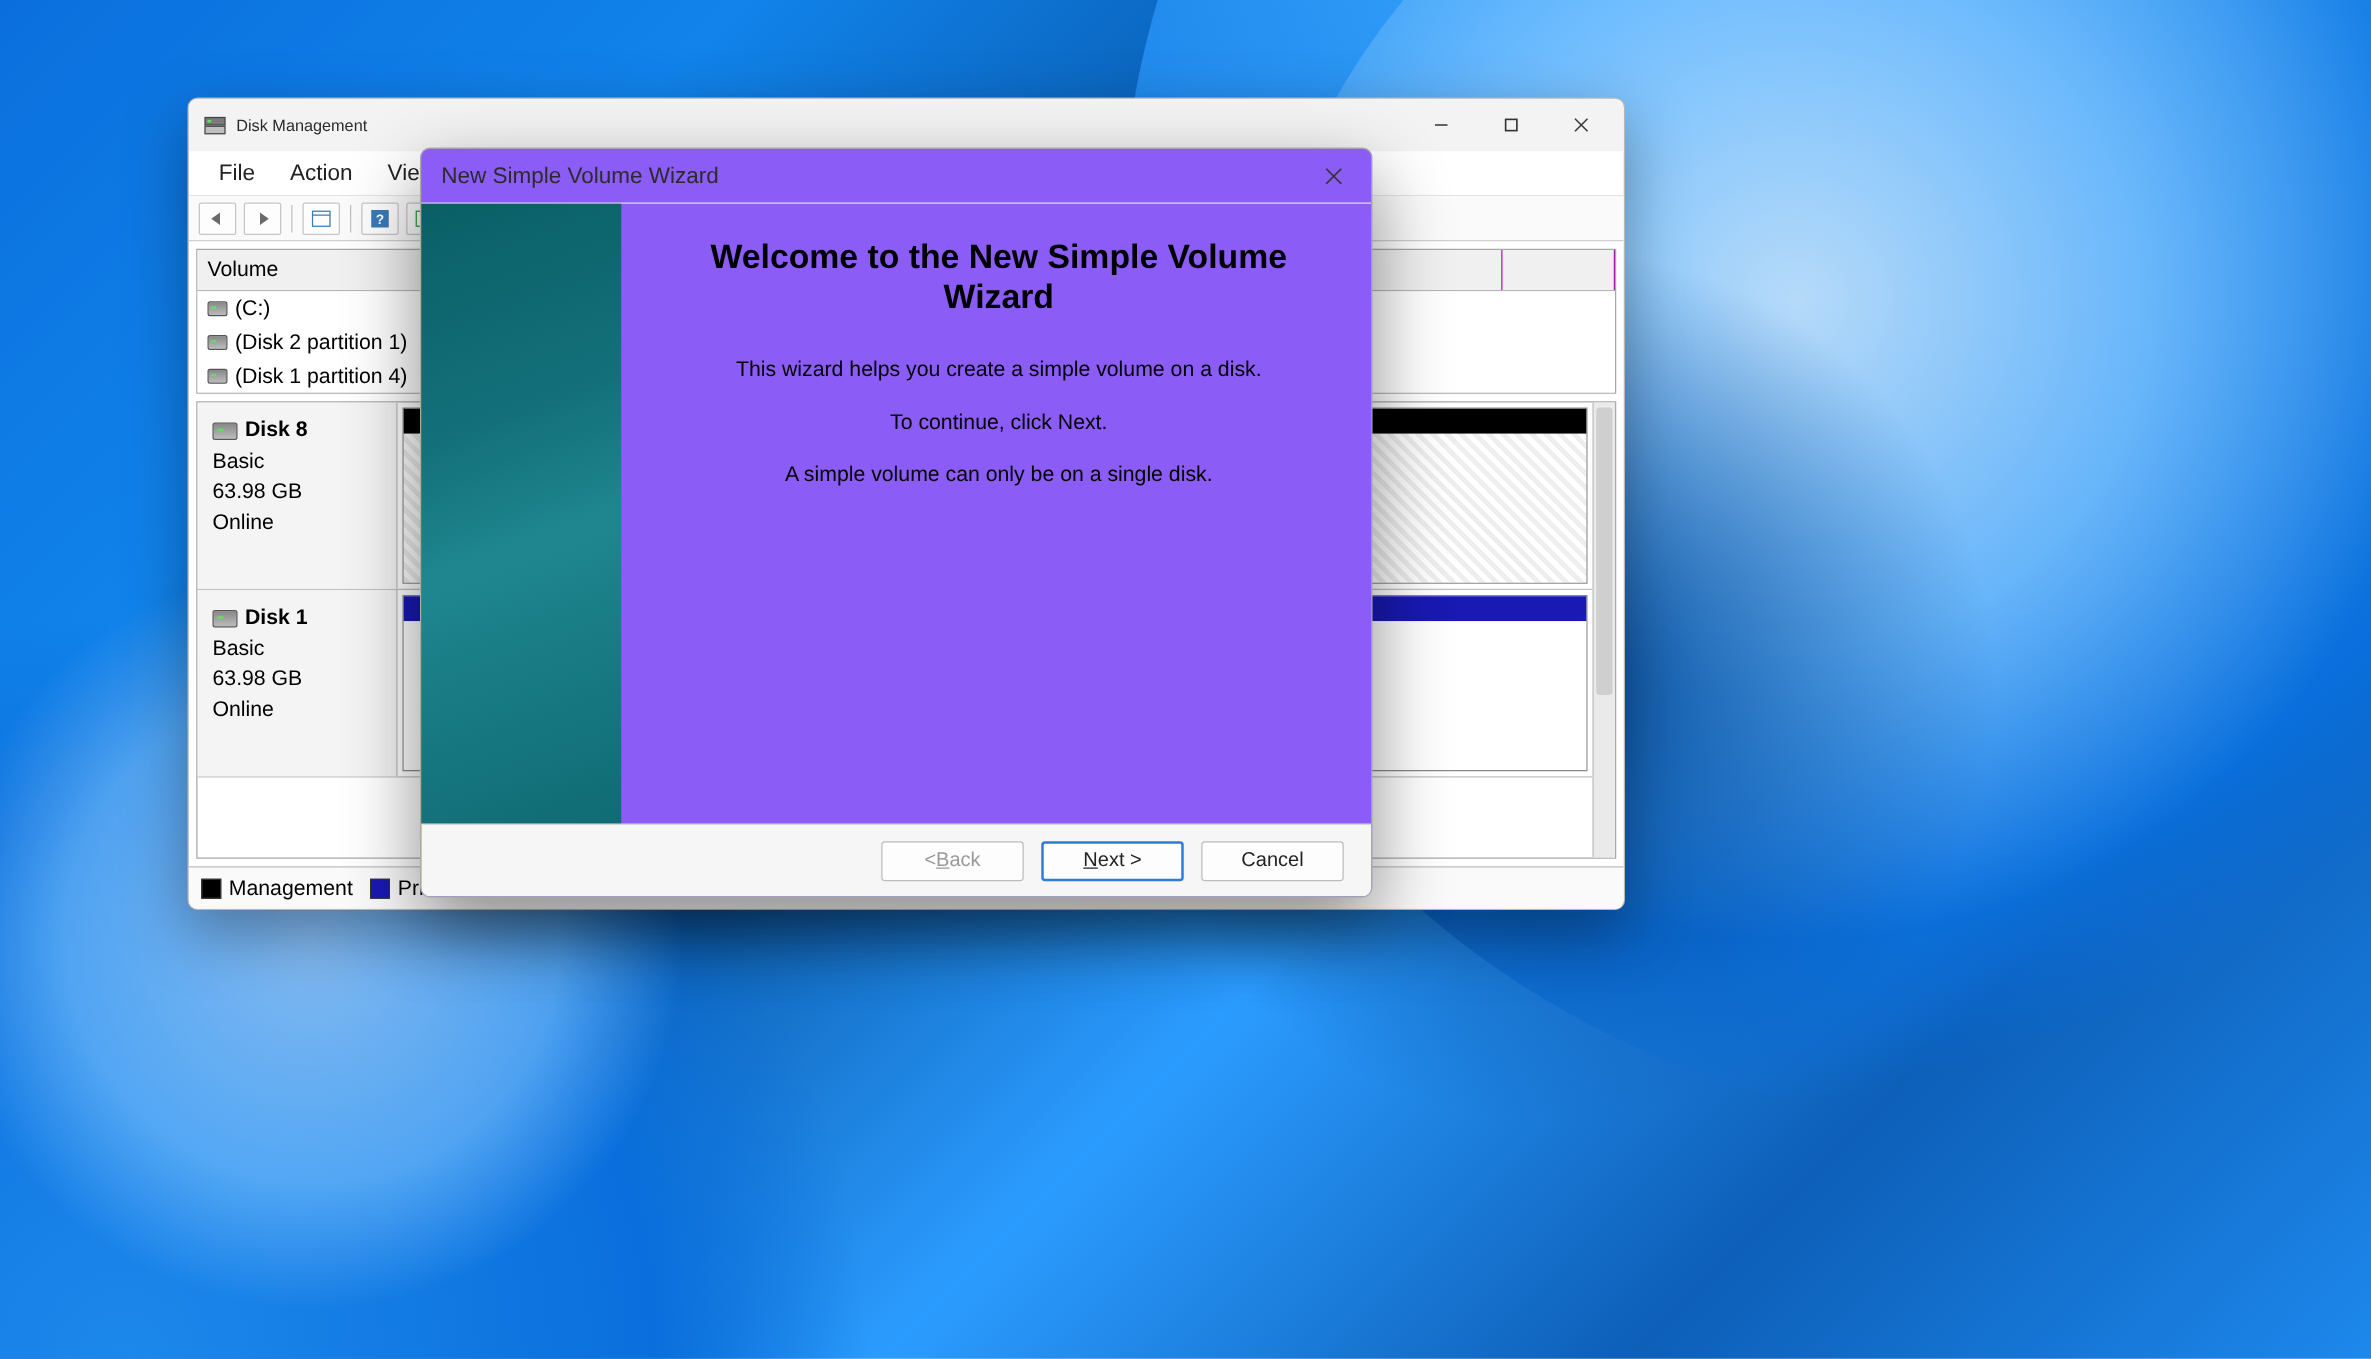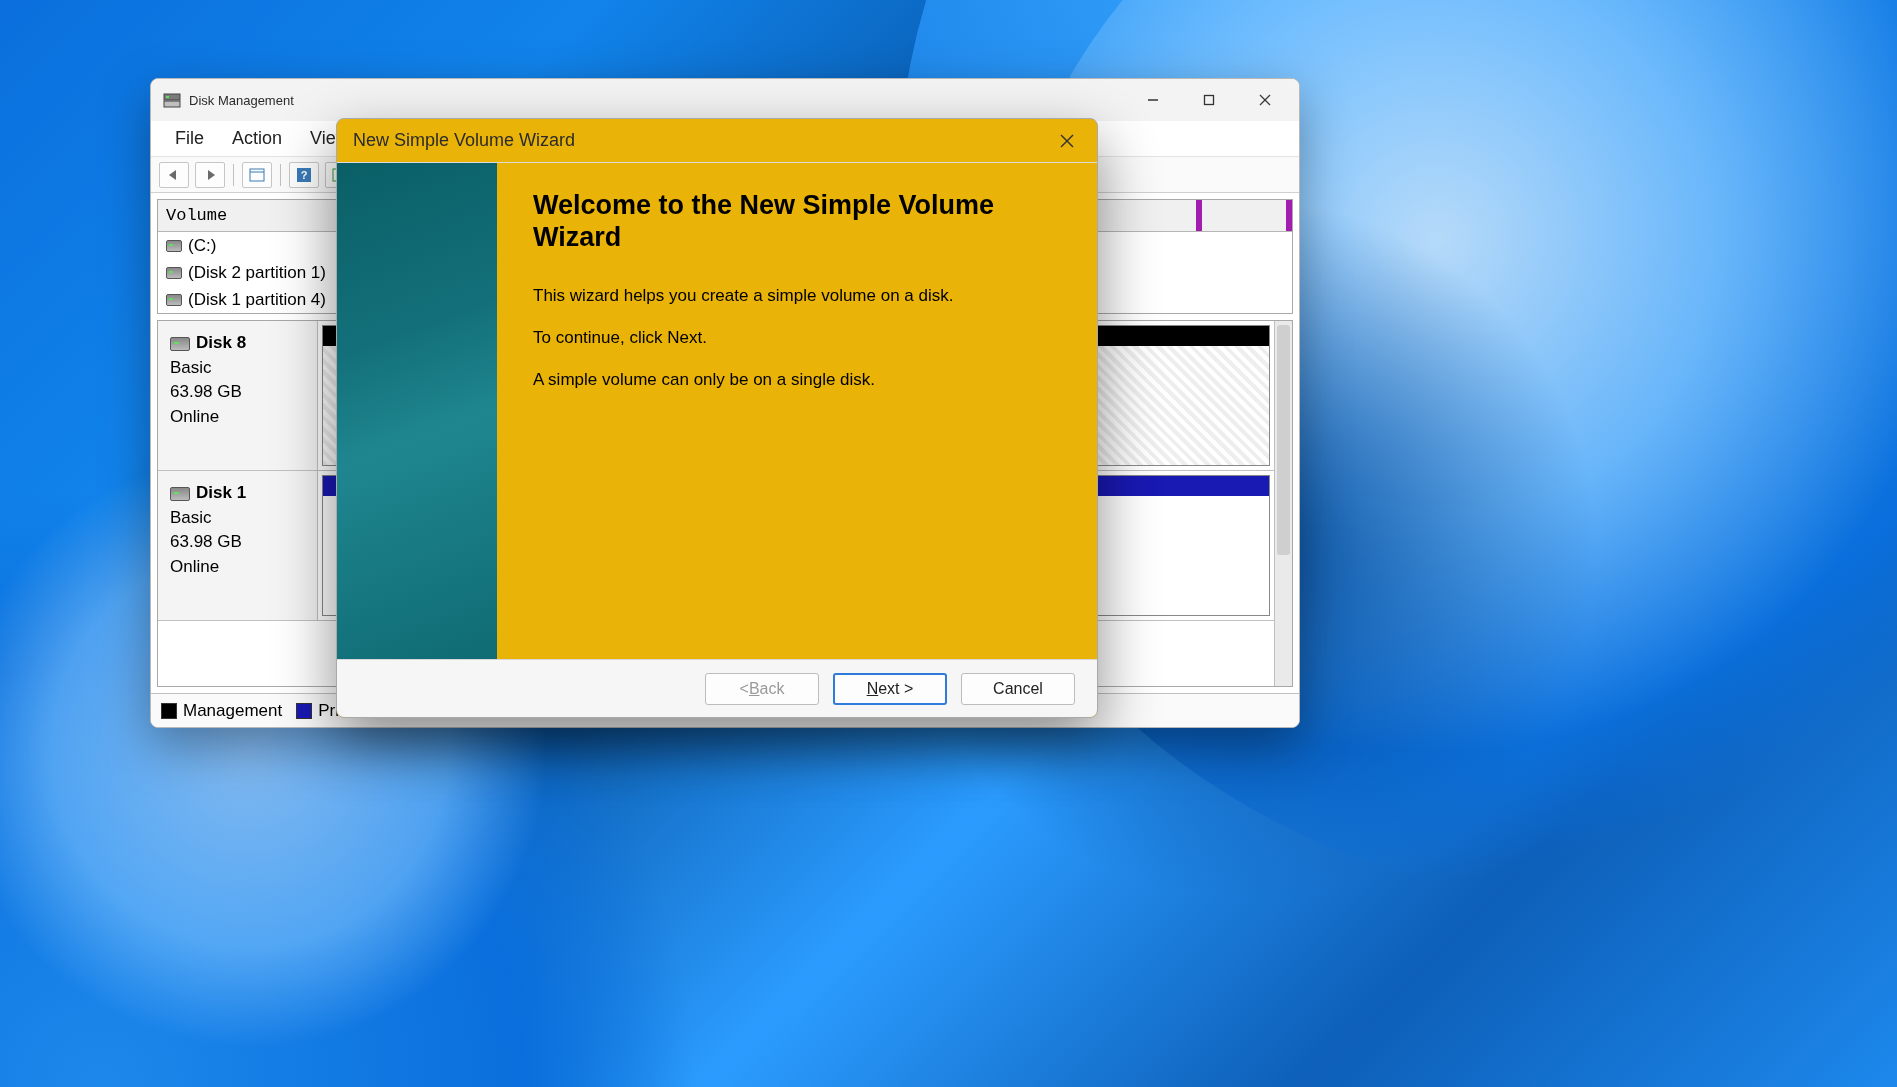--- a/index.html
+++ b/index.html
@@ -35,21 +35,21 @@
 .dm-menubar span { padding:6px 14px; }
 
 .dm-toolbar { height:36px; display:flex; align-items:center; gap:6px; padding:0 8px; border-bottom:1px solid #d0d0d0; background:#fafafa; }
 .tb-btn { width:30px; height:26px; border:1px solid #c6c6c6; border-radius:2px; background:#fdfdfd; display:flex; align-items:center; justify-content:center; font-size:15px; color:#333;}
 .tb-sep { width:1px; height:22px; background:#c0c0c0; margin:0 2px; }
 
 .dm-content { flex:1; display:flex; flex-direction:column; padding:6px; gap:6px; overflow:hidden; }
 
 .vol-table { border:1px solid #a8a8a8; }
 .vol-header { display:flex; background:#f0f0f0; border-bottom:1px solid #b5b5b5; font-size:17px; }
-.vol-header .cell { padding:6px 8px; border-right:6px solid #a21caf;font-family:Liberation Mono, monospace; }
+.vol-header .cell { padding:6px 8px; border-right:1px solid #a21caf; }
 .vol-rows { background:#fff; }
 .vol-row { display:flex; align-items:center; font-size:17px; height:27px; }
 .vol-row .cell { padding:2px 8px; white-space:nowrap; overflow:hidden; }
 .vol-row .drive-ic { width:16px; height:12px; display:inline-block; margin-right:6px; background:linear-gradient(#888,#bbb); border:1px solid #555; border-radius:2px; position:relative; top:1px;}
 .vol-row .drive-ic::after{content:"";position:absolute;left:2px;top:3px;width:4px;height:2px;background:#5fe05f;}
 .col-vol { width:250px; }
 .col-mid { flex:1; }
 .col-free { width:160px; }
 .col-last { width:90px; }
 
@@ -71,27 +71,27 @@
 .disk-scroll .thumb{position:absolute;left:2px;right:2px;top:4px;height:230px;background:#cfcfcf;border-radius:3px;}
 
 .legend { height:34px; border-top:1px solid #c0c0c0; display:flex; align-items:center; gap:14px; padding:0 10px; font-size:17px; background:#fafafa;}
 .legend .sw { width:16px; height:16px; display:inline-block; margin-right:6px; vertical-align:middle; border:1px solid #333;}
 .sw-black{background:#000;}
 .sw-blue{background:#1919b3;}
 
 
 .win-wiz {
   position:absolute; left:336px; top:118px; width:762px; height:600px;
-  background:#eab308; border:1px solid #a9a9a9; border-radius:8px;
+  background:#8b5cf6; border:1px solid #a9a9a9; border-radius:8px;
   box-shadow: 0 24px 60px rgba(0,0,0,.45);
   display:flex; flex-direction:column; overflow:hidden;
 }
 .wiz-titlebar { height:44px; display:flex; align-items:center; padding:0 8px 0 16px; font-size:18px; color:#2b2b2b; border-bottom:1px solid #dcdcdc; }
 .wiz-titlebar .close { margin-left:auto; width:44px; height:44px; display:flex; align-items:center; justify-content:center; font-size:19px; color:#333; }
-.wiz-body { flex:1; display:flex; }
+.wiz-body { flex:1; display:flex;text-align:center; }
 .wiz-side { width:160px; background:linear-gradient(160deg,#0a5f66 0%,#13707a 35%,#1f868f 55%,#0f6b74 100%); }
 .wiz-main { flex:1; padding:26px 32px 12px 36px; }
 .wiz-main h1 { font-size:27px; font-weight:700; line-height:1.2; margin-bottom:32px; color:#000;}
 .wiz-main p { font-size:17px; color:#000; margin-bottom:22px; }
 .wiz-footer { height:58px; border-top:1px solid #d8d8d8; background:#f6f6f6; display:flex; align-items:center; justify-content:flex-end; gap:14px; padding:0 22px; }
 .wiz-btn { min-width:114px; height:32px; border:1px solid #bcbcbc; background:#fdfdfd; font-size:16px; color:#222; border-radius:3px; display:flex; align-items:center; justify-content:center; }
 .wiz-btn.default { border:2px solid #2f7bdc; }
 .wiz-btn.disabled { color:#9a9a9a; }
 .ul { text-decoration:underline; }
 </style>

